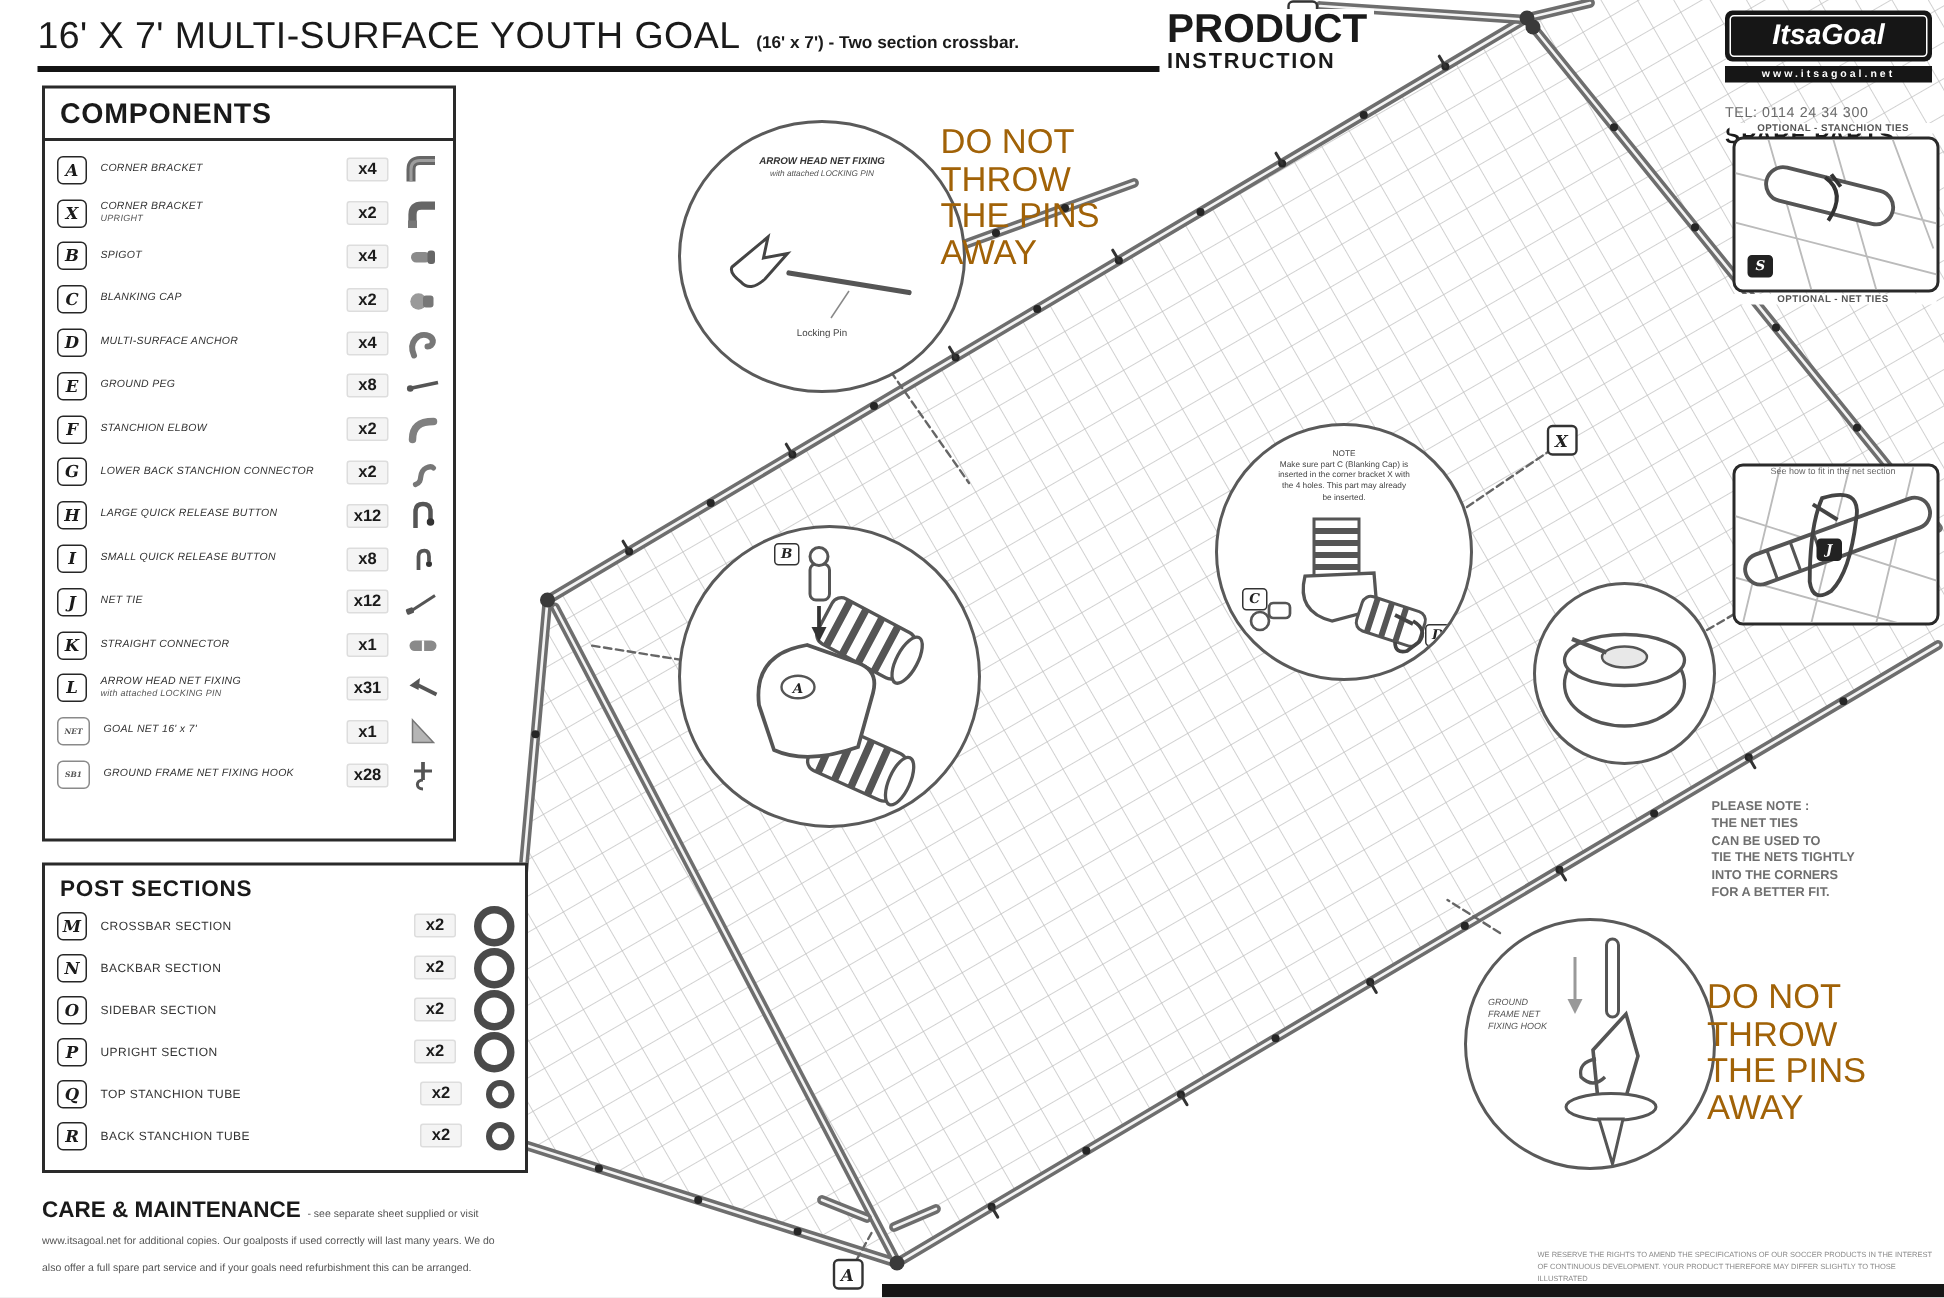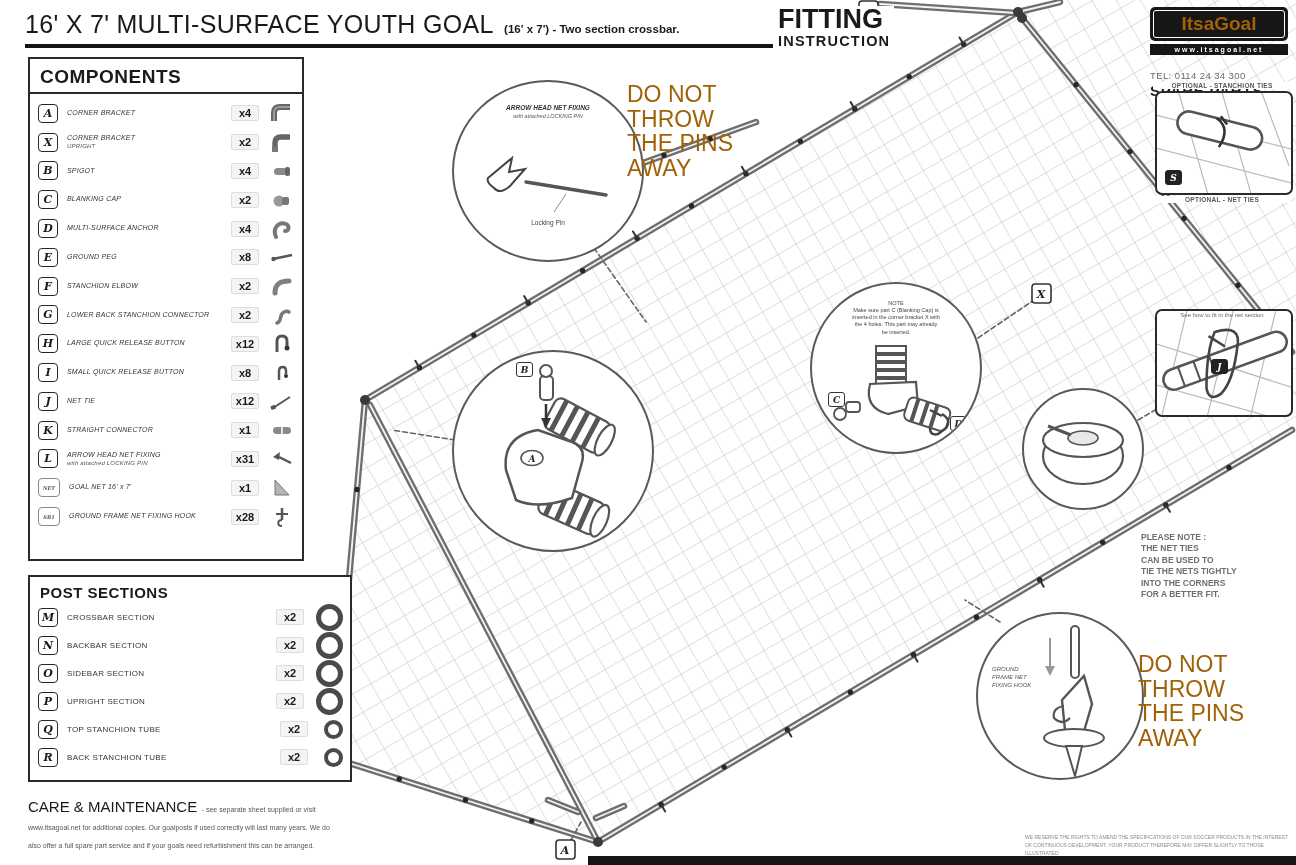--- a/index.html
+++ b/index.html
@@ -10,22 +10,22 @@
 
   
   .title{font-size:25px;font-weight:400;letter-spacing:.3px;}
   .subtitle{font-size:11.5px;font-weight:800;margin-left:6px;}
   .title-rule{background:#141414;height:4px;}
   .fitting-1{font-size:27px;font-weight:800;line-height:1;}
   .fitting-2{font-size:14.5px;font-weight:800;letter-spacing:1.2px;line-height:1.2;}
 
   
   .logo-box{background:#161616;border-radius:5px;padding:3px;width:132px;}
-  .logo-inner{border:1.5px solid #fff;border-radius:3px;color:#a16207;text-align:center;
-              font-weight:800;font-size:19px;padding:2px 0;}
+  .logo-inner{border:1.5px solid #fff;border-radius:3px;color:#ffffff;text-align:center;
+              font-style:italic;font-weight:800;font-size:19px;padding:2px 0;}
   .site-bar{background:#161616;color:#fff;font-size:7px;font-weight:700;letter-spacing:2px;
             text-align:center;padding:2px 0;margin-top:3px;width:138px;box-sizing:border-box;}
   .tel{font-size:9.5px;color:#6a6a6a;margin-top:15px;letter-spacing:.4px;}
   .spares{font-size:15px;font-weight:800;letter-spacing:.8px;margin-top:1px;}
 
   
   .opt-label{font-size:6.5px;font-weight:700;color:#555;text-align:center;letter-spacing:.3px;}
   .spare-box{border:2.5px solid #2a2a2a;border-radius:7px;background:#fff;overflow:hidden;position:relative;}
   .chip{position:absolute;min-width:13px;height:13px;border:1.5px solid #333;border-radius:3px;background:#fff;
         display:flex;align-items:center;justify-content:center;
@@ -48,21 +48,21 @@
   .cname .sub{display:block;font-size:6px;color:#555;}
   .pname{flex:1 1 auto;font-size:8px;color:#333;letter-spacing:.3px;}
   .qty{flex:0 0 auto;width:26px;text-align:center;font-weight:800;font-size:11px;
        background:#f4f4f4;border:1px solid #ddd;border-radius:2px;margin-right:10px;padding:1px 0;}
   .picon{flex:0 0 auto;width:26px;height:22px;display:flex;align-items:center;justify-content:center;}
   .ring{flex:0 0 auto;margin-left:2px;border-radius:50%;box-sizing:border-box;}
   .ring-lg{width:27px;height:27px;border:5.5px solid #4a4a4a;}
   .ring-sm{width:19px;height:19px;border:4.5px solid #4a4a4a;}
 
   
-  .care-title{font-size:15px;font-weight:400;}
+  .care-title{font-size:15px;font-weight:700;}
   .care-text{font-size:7px;color:#555;line-height:1.5;}
 
   
   .circle{border:2px solid #5a5a5a;border-radius:50%;background:#fff;position:absolute;overflow:hidden;}
   .warn{font-size:23px;font-weight:400;line-height:1.07;color:#a16207;}
   .note-sm{font-size:8.5px;font-weight:600;color:#6f6f6f;line-height:1.35;}
   .intensive{font-size:9px;font-weight:600;color:#555;line-height:1.45;}
   .fineprint{font-size:5px;color:#8a8a8a;line-height:1.6;}
   .pc-t1{font-size:6.5px;font-style:italic;font-weight:700;color:#333;text-align:center;}
   .pc-t2{font-size:5.5px;font-style:italic;color:#555;text-align:center;}
@@ -177,21 +177,21 @@
     </g>
   </svg>
 
   <div class="abs" style="left:25px;top:10px;">
     <span class="title">16' X 7' MULTI-SURFACE YOUTH GOAL</span>
     <span class="subtitle">(16' x 7') - Two section crossbar.</span>
   </div>
   <div class="abs title-rule" style="left:25px;top:44px;width:748px;"></div>
 
   <div class="abs" style="left:778px;top:6px;background:#fff;padding:0 4px 2px 0;">
-    <div class="fitting-1">FITTING</div>
+    <div class="fitting-1">PRODUCT</div>
     <div class="fitting-2">INSTRUCTION</div>
   </div>
 
   <div class="abs" style="left:1150px;top:7px;width:142px;">
     <div class="logo-box">
       <div class="logo-inner">ItsaGoal</div>
     </div>
     <div class="site-bar">www.itsagoal.net</div>
     <div class="tel">TEL: 0114 24 34 300</div>
     <div class="spares">SPARE PARTS</div>

